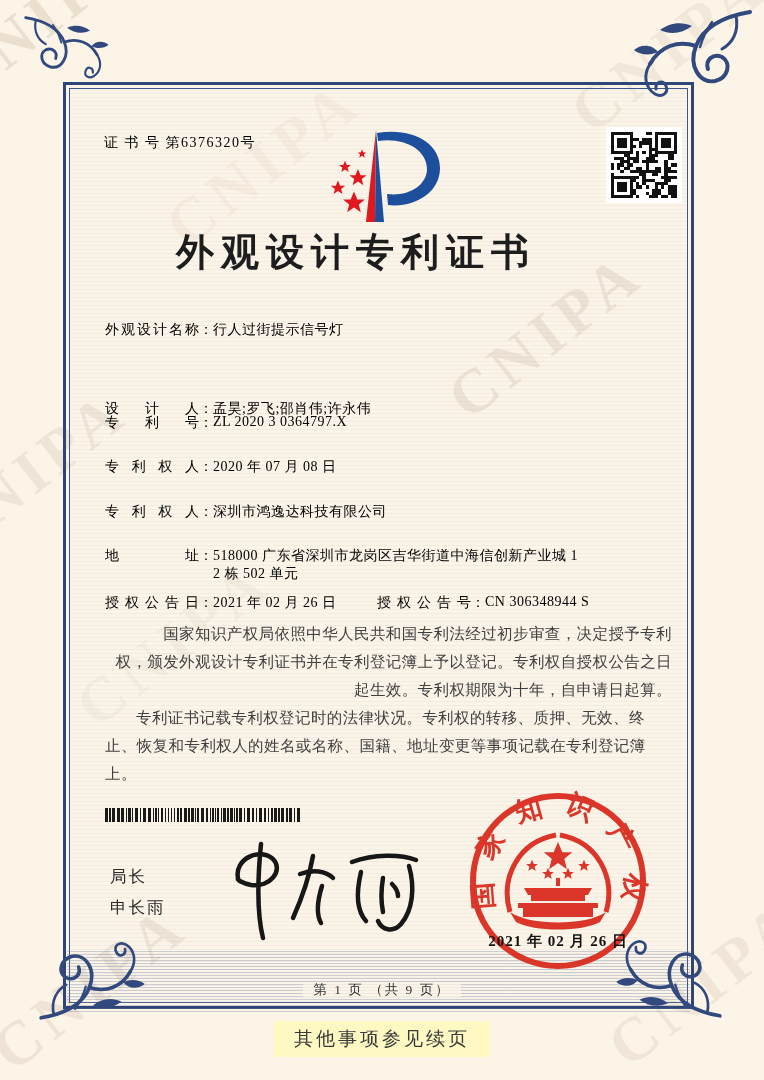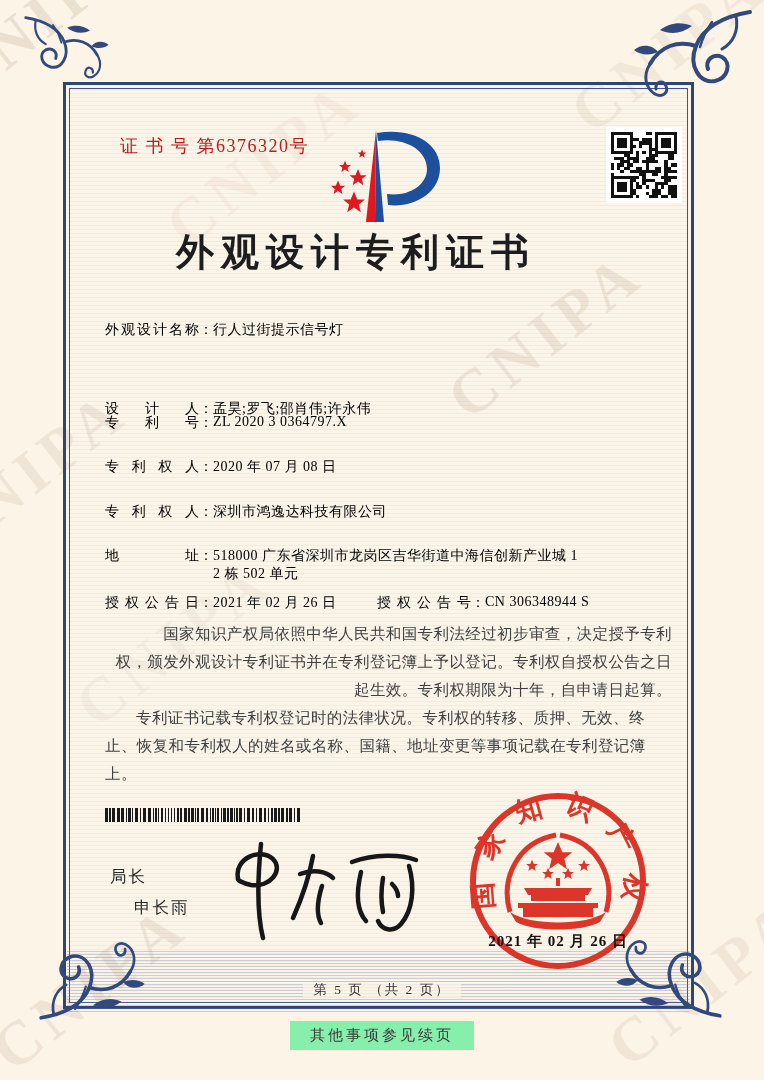--- a/index.html
+++ b/index.html
@@ -29,21 +29,21 @@
     background:repeating-linear-gradient(to bottom, rgba(125,145,185,.08) 0 1px, transparent 1px 4px);
     pointer-events:none;
   }
   #guilloche-band{
     position:absolute; left:67px; top:951px; width:623px; height:61px;
     background:repeating-linear-gradient(to bottom, rgba(105,125,170,.33) 0 1px, transparent 1px 3px);
   }
   .flourish{ position:absolute; pointer-events:none; }
   
   #certificate-number{
-    position:absolute; left:120px; top:134px; font-size:18px; letter-spacing:1.5px; color:#b91c1c;
+    position:absolute; left:104px; top:134px; font-size:14px; letter-spacing:1.5px; color:#000000;
   }
   #qr-box{
     position:absolute; left:606px; top:127px; width:76px; height:76px; background:#fff;
   }
   #qr-box svg{ position:absolute; left:5px; top:5px; }
   #cnipa-logo{ position:absolute; left:300px; top:126px; }
   #page-title{
     position:absolute; left:0; top:227px; width:712px; text-align:center;
     font-size:38px; font-weight:bold; letter-spacing:7px; color:#1d1d1d;
   }
@@ -58,35 +58,35 @@
   .fvalue .vline{ display:block; }
   .pair2{ position:absolute; left:272px; top:0; white-space:nowrap; }
   
   .para{
     position:absolute; left:105px; width:567px; font-size:15.5px; line-height:28px;
     text-indent:2em; color:#404040; letter-spacing:.4px; margin:0;
   }
   
   #barcode{ position:absolute; left:105px; top:808px; }
   #officer-title{ position:absolute; left:110px; top:866px; font-size:16.5px; color:#2b2b2b; letter-spacing:2px;}
-  #officer-name{ position:absolute; left:110px; top:897px; font-size:16.5px; color:#2b2b2b; letter-spacing:2px;margin-left:24px;}
+  #officer-name{ position:absolute; left:110px; top:897px; font-size:16.5px; color:#2b2b2b; letter-spacing:2px;}
   #signature{ position:absolute; left:216px; top:826px; }
   #official-seal{ position:absolute; left:463px; top:786px; }
   #seal-date{
     position:absolute; left:468px; top:932px; width:180px; text-align:center;
     font-size:15px; color:#15110e; letter-spacing:1px; font-weight:bold;
   }
   #page-number{
     position:absolute; left:0; top:981px; width:764px; text-align:center;
     font-size:13.5px; color:#333; letter-spacing:2px;
   }
   #page-number span{ background:rgba(251,244,231,.75); padding:0 10px; }
   #continuation-note{
     position:absolute; left:50%; top:1021px; transform:translateX(-50%);
-    background:#86efac; padding:5px 20px; font-size:15px; color:#3a3a3a; letter-spacing:3px;
+    background:#fef9c3; padding:5px 20px; font-size:19px; color:#3a3a3a; letter-spacing:3px;
   }
 </style>
 </head>
 <body>
 
 <div id="page">
 
   <div class="wm" style="left:-72px; top:-18px; opacity:.5;">CNIPA</div>
   <div class="wm" style="left:555px; top:14px; opacity:.3;">CNIPA</div>
   <div class="wm" style="left:150px; top:128px; opacity:.2; color:#e8cbbc;">CNIPA</div>
@@ -520,16 +520,16 @@
         <rect x="-2" y="-8" width="4" height="8"></rect>
         <path d="M-34,2 L34,2 L30,9 L-30,9 Z"></path>
         <rect x="-27" y="9" width="54" height="6"></rect>
         <path d="M-40,17 L40,17 L40,22 L-40,22 Z"></path>
         <rect x="-35" y="22" width="70" height="9"></rect>
       </g>
     </g>
   </svg>
   <div id="seal-date">2021 年 02 月 26 日</div>
 
-  <div id="page-number"><span>第 5 页 （共 2 页）</span></div>
+  <div id="page-number"><span>第 1 页 （共 9 页）</span></div>
   <div id="continuation-note">其他事项参见续页</div>
 
 </div>
 
 </body></html>

